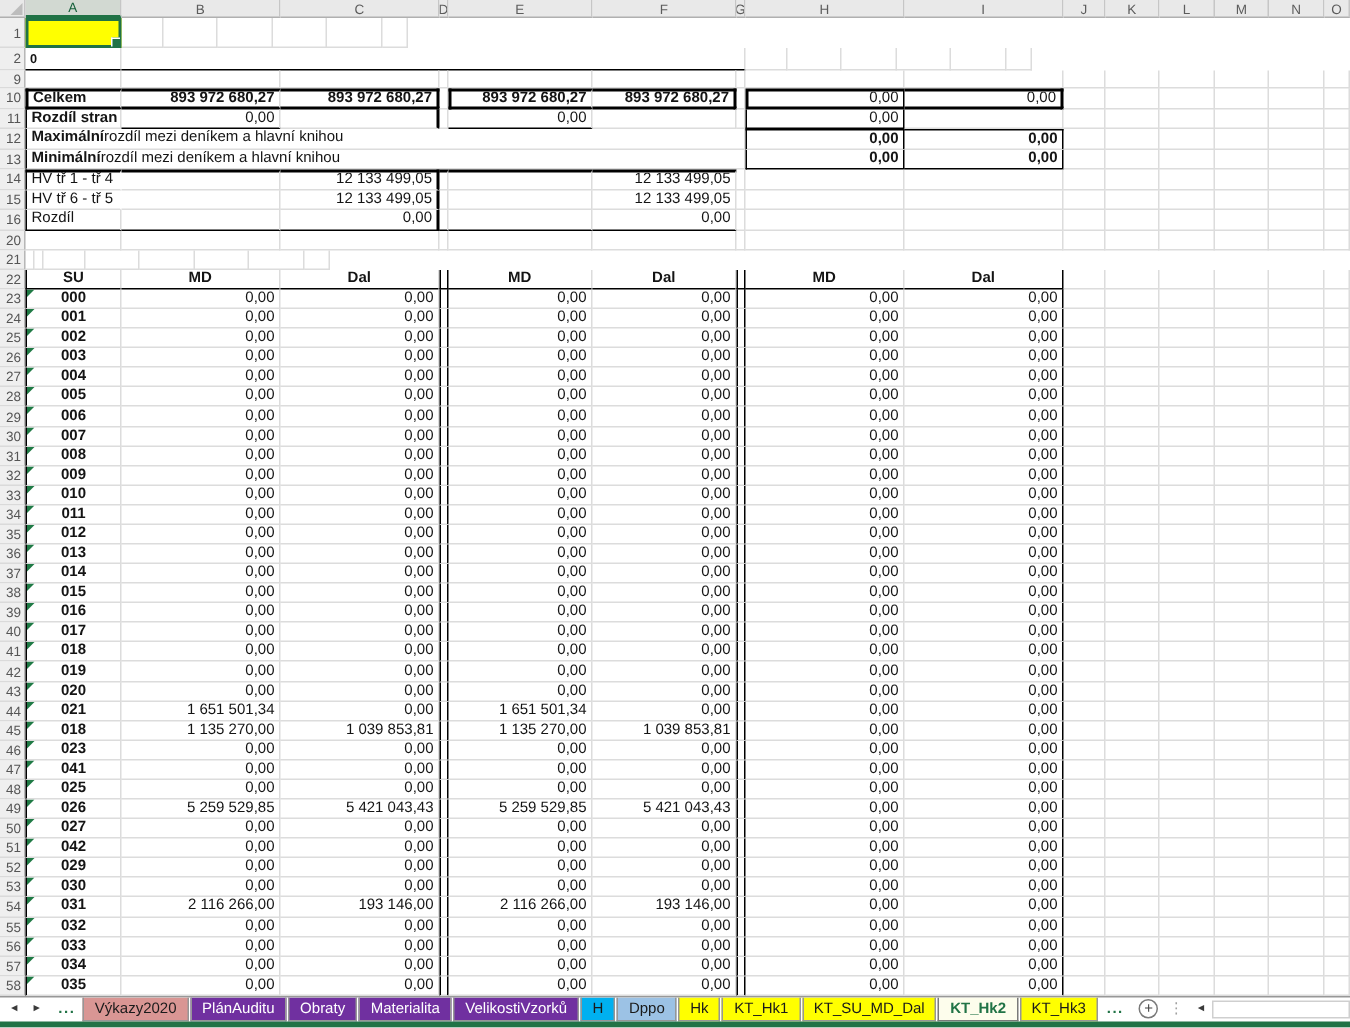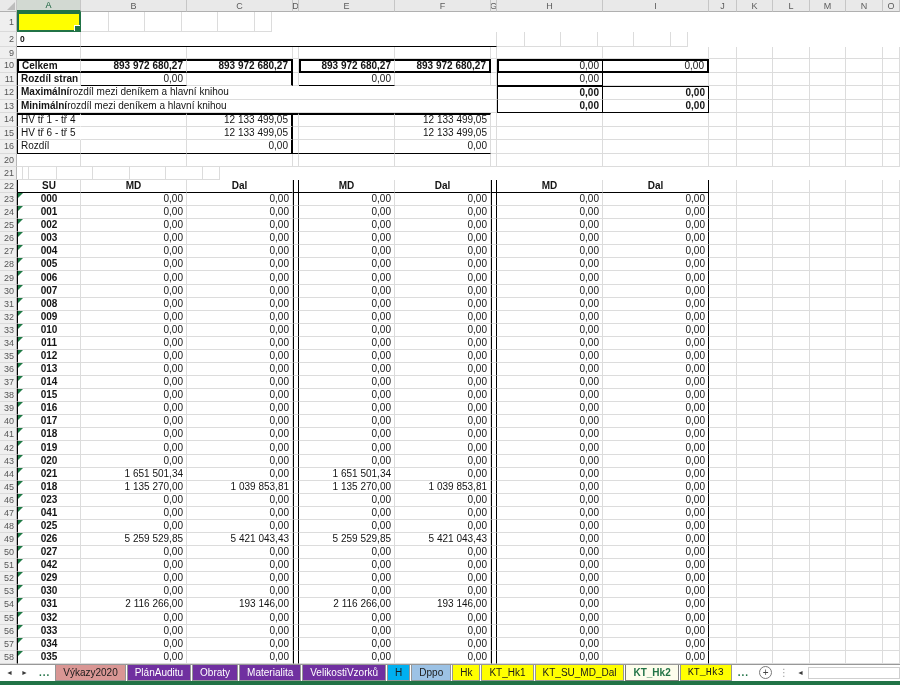--- a/index.html
+++ b/index.html
@@ -948,21 +948,21 @@
         <div class="tab" style="background: rgb(112, 48, 160); color: rgb(255, 255, 255);">PlánAuditu</div>
         <div class="tab" style="background: rgb(112, 48, 160); color: rgb(255, 255, 255);">Obraty</div>
         <div class="tab" style="background: rgb(112, 48, 160); color: rgb(255, 255, 255);">Materialita</div>
         <div class="tab" style="background: rgb(112, 48, 160); color: rgb(255, 255, 255);">VelikostiVzorků</div>
         <div class="tab" style="background: rgb(0, 176, 240); color: rgb(26, 26, 26);">H</div>
         <div class="tab" style="background: rgb(156, 194, 229); color: rgb(26, 26, 26);">Dppo</div>
         <div class="tab" style="background: rgb(255, 255, 0); color: rgb(26, 26, 26);">Hk</div>
         <div class="tab" style="background: rgb(255, 255, 0); color: rgb(26, 26, 26);">KT_Hk1</div>
         <div class="tab" style="background: rgb(255, 255, 0); color: rgb(26, 26, 26);">KT_SU_MD_Dal</div>
         <div class="tab active" style="background: rgb(253, 253, 236); color: rgb(33, 115, 70);">KT_Hk2</div>
-        <div class="tab" style="background: rgb(255, 255, 0); color: rgb(26, 26, 26); font-family: Liberation Mono, monospace;">KT_Hk3</div>
+        <div class="tab" style="background: rgb(255, 255, 0); color: rgb(26, 26, 26);">KT_Hk3</div>
       </div>
     <div class="tabdots">...</div>
     <div class="plus">+</div>
     <div class="vdots">⋮</div>
     <div class="hscroll">
       <span class="scrollarrow">◄</span>
       <div class="scrolltrack"></div>
     </div>
   </div>
   <div id="statusbar"></div>

